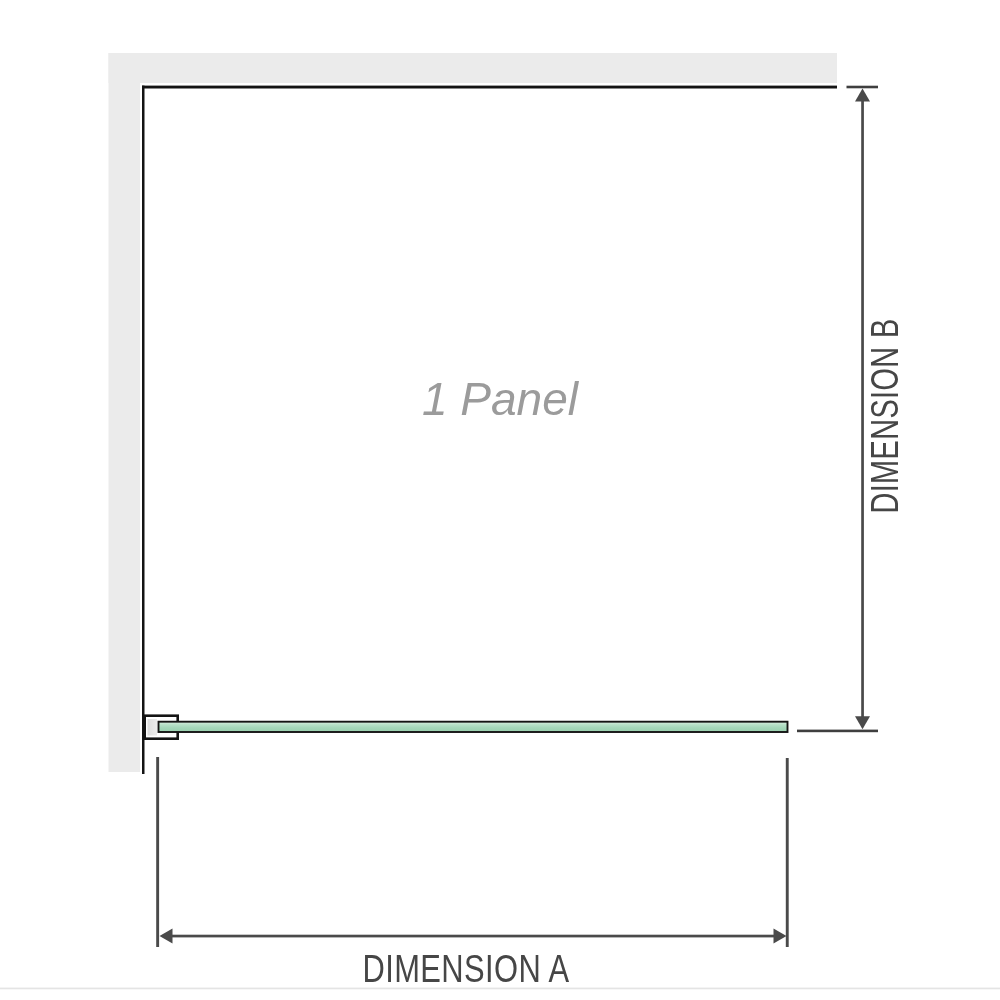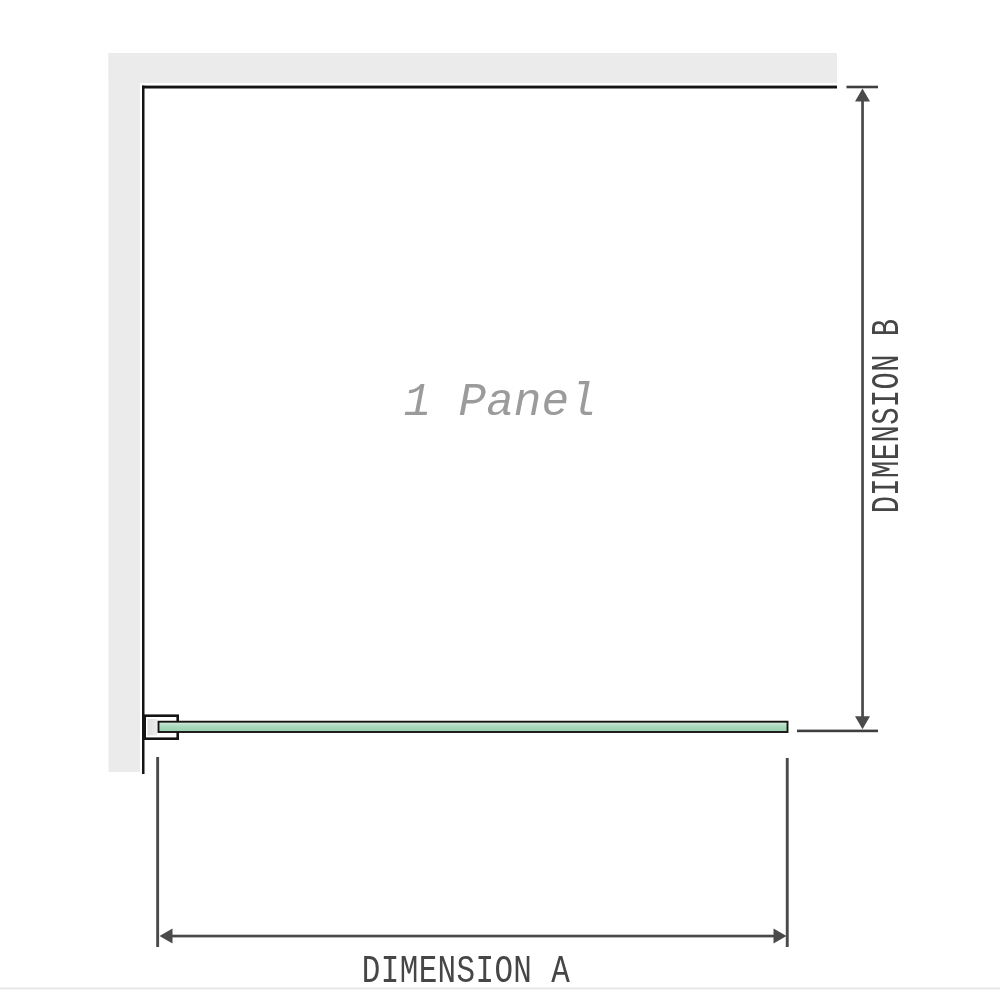--- a/index.html
+++ b/index.html
@@ -1,17 +1,17 @@
 <!DOCTYPE html>
 <html><head>
 <meta charset="utf-8">
 <style>
   html,body{margin:0;padding:0;background:#ffffff;}
   .wrap{position:relative;width:1000px;height:1000px;overflow:hidden;
-        font-family:Liberation Mono, monospace;}
+        font-family:Liberation Sans, sans-serif;}
   svg{position:absolute;left:0;top:0;}
 </style>
 </head>
 <body>
 <div class="wrap">
 <svg width="1000" height="1000" viewBox="0 0 1000 1000">
   <defs>
     <linearGradient id="glass" x1="0" y1="0" x2="0" y2="1">
       <stop offset="0" stop-color="#ddefe3"></stop>
       <stop offset="0.3" stop-color="#b6e0c7"></stop>

